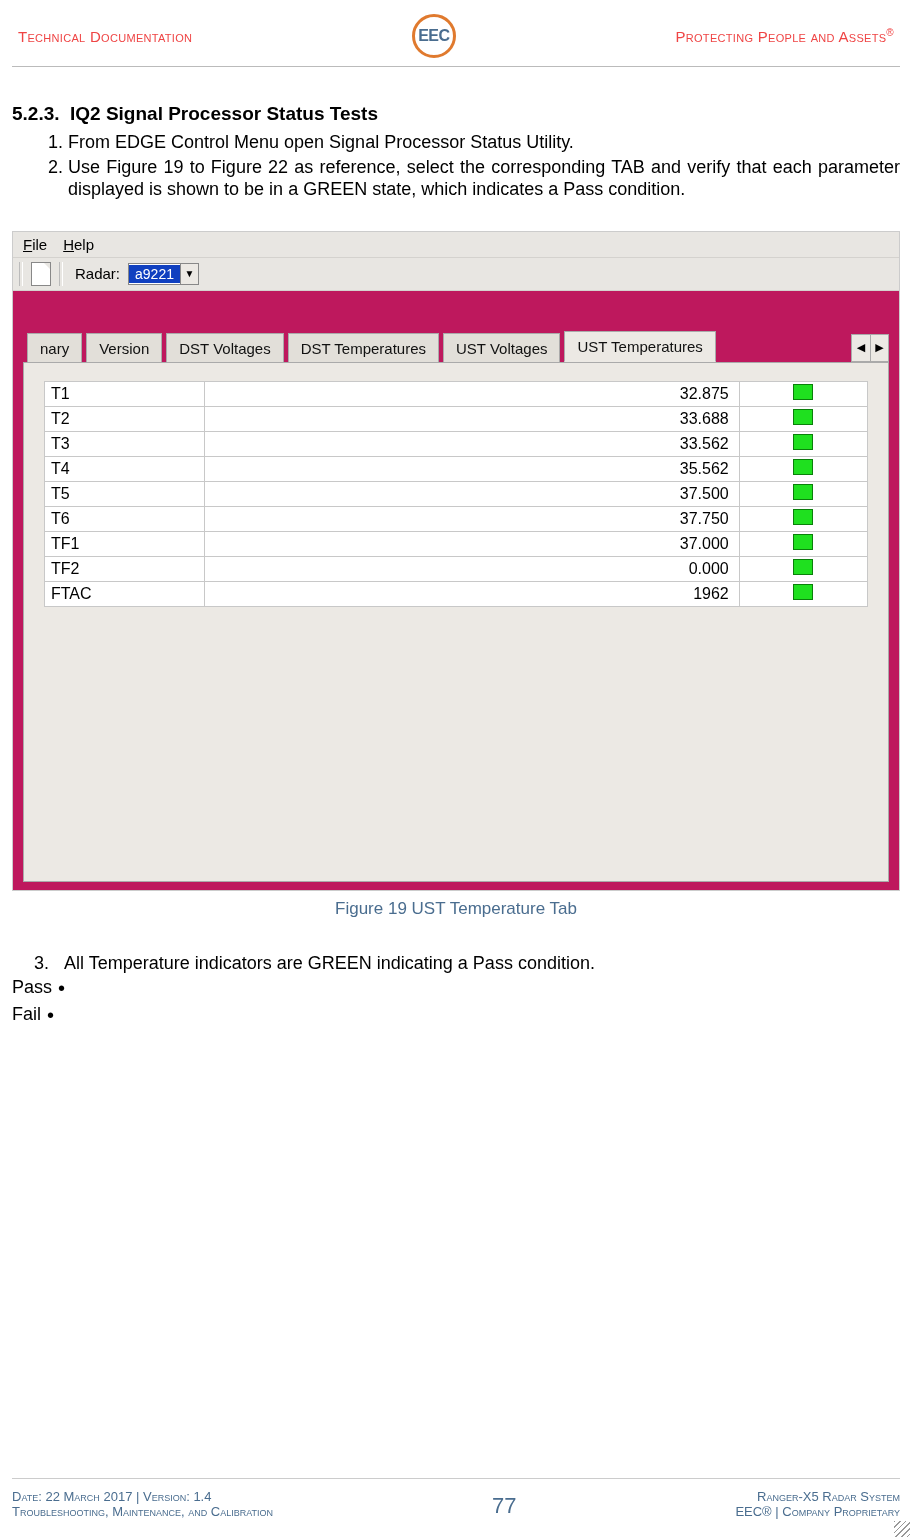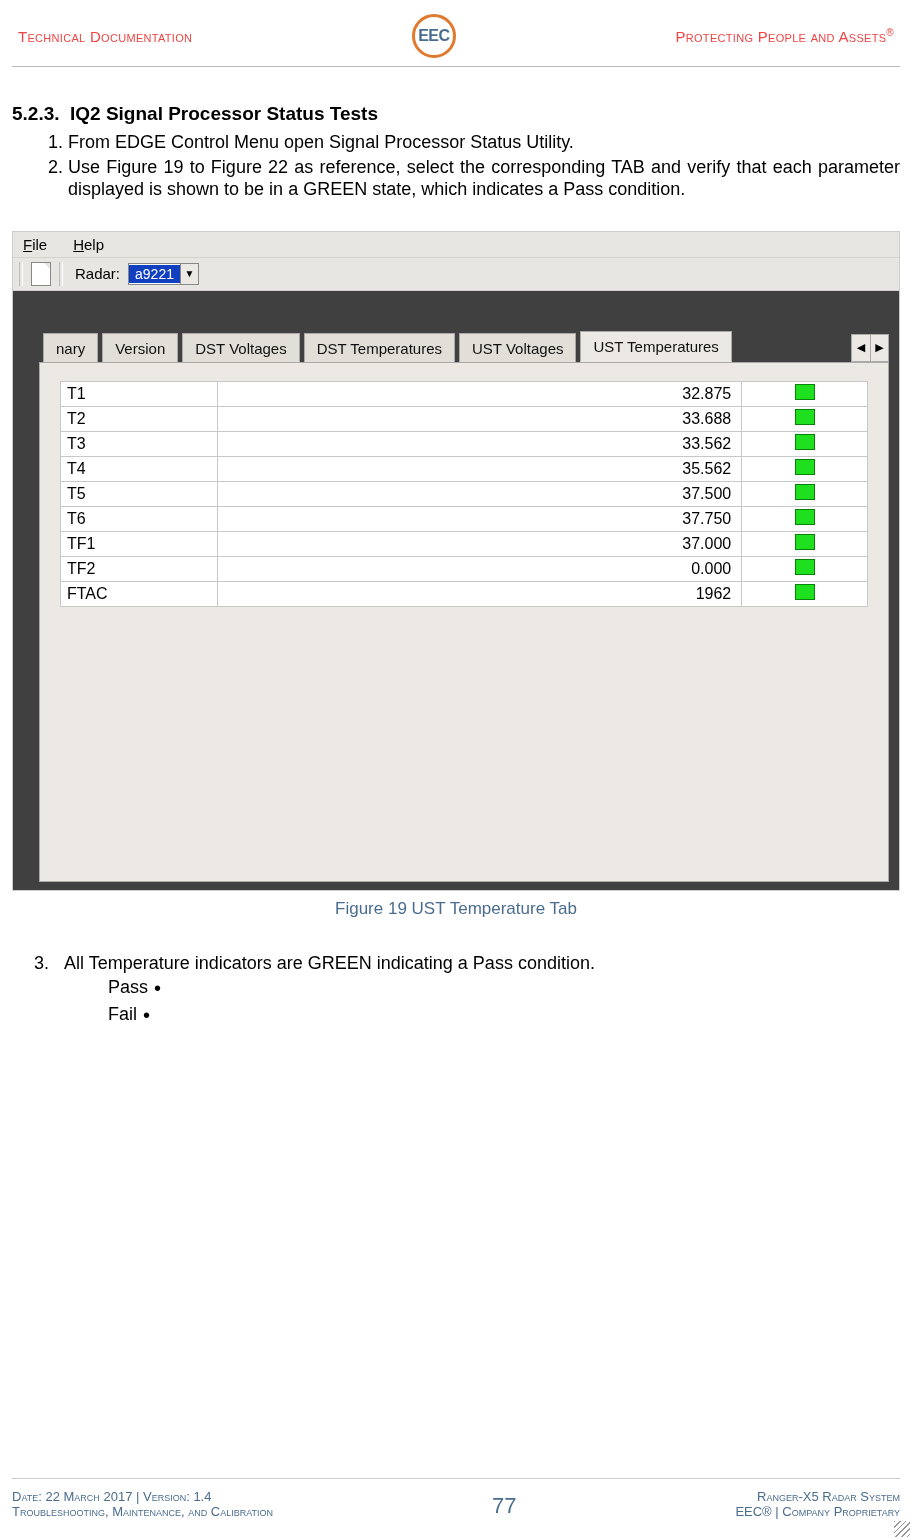--- a/index.html
+++ b/index.html
@@ -72,21 +72,21 @@
     border: 1px solid #999;
   }
   .win-title-right { display: flex; gap: 6px; align-items: center; }
   .circ-btn {
     width: 18px; height: 18px; border-radius: 50%; border: 1px solid #999;
     display: flex; align-items: center; justify-content: center;
     font-size: 11px; background: #f5f5f3; cursor: pointer;
   }
   .close-btn { font-size: 13px; font-weight: bold; margin-left: 18px; }
   .menu-bar {
-    padding: 4px 10px; font-size: 15px; display: flex; gap: 26px;
+    padding: 4px 10px; font-size: 15px; display: flex; gap: 16px;
     border-bottom: 1px solid #d4d2ce;
   }
   .menu-bar span u { text-decoration: underline; }
   .toolbar {
     padding: 4px 6px; display: flex; align-items: center; gap: 8px;
     border-bottom: 1px solid #d4d2ce;
   }
   .tb-sep { width:4px; height:24px; border-left:1px solid #bbb; border-right:1px solid #fff; }
   .doc-icon {
     width: 20px; height: 24px; border: 1px solid #888; background: #fff;
@@ -102,21 +102,21 @@
     background: #ffffff; height: 22px;
   }
   .radar-select .val {
     background: #1040c0; color: #fff; padding: 1px 6px; font-size: 14px;
   }
   .radar-select .arrow {
     width: 18px; height: 100%; border-left: 1px solid #888;
     display:flex;align-items:center;justify-content:center; font-size:10px;
     background:#ece9e4;
   }
-  .tab-panel { background: #404040; padding: 40px 10px 8px 26px; }
+  .tab-panel { background: #be185d; padding: 40px 10px 8px 10px; }
   .tabs { display: flex; align-items: flex-end; gap: 0; margin-left: 4px; }
   .tab {
     padding: 6px 12px 6px 12px;
     border: 1px solid #aaa;
     border-bottom: none;
     background: #e2dfd9;
     font-size: 15px;
     margin-right: 4px;
     cursor: pointer;
     position: relative;
@@ -153,21 +153,21 @@
   }
   .resize {
     position: absolute; right: 2px; bottom: 2px; width: 16px; height: 16px;
     background: repeating-linear-gradient(135deg,#999 0,#999 1px,transparent 1px,transparent 4px);
   }
   .fig-caption {
     text-align: center; color: #4a6d8f; font-size: 17px; margin: 8px 0 34px 0;
   }
   .step3 { font-size: 18px; margin-left: 22px; }
   .step3 .num { display:inline-block; width: 30px; }
-  .passfail { margin-left: 96px; font-size: 18px; line-height: 1.5; }
+  .passfail { font-size: 18px; line-height: 1.5; }
   .dotmark { font-size: 20px; line-height: 0; vertical-align: middle; margin-left: 6px; }
   .footer {
     position: absolute; bottom: 20px; left: 12px; right: 12px;
     border-top: 1px solid #ccc;
     padding-top: 10px;
     display: flex; justify-content: space-between; align-items: flex-end;
     font-variant: small-caps; color: #4a6d8f; font-size: 13px;
   }
   .footer .center { color: #4a6d8f; font-size: 22px; font-weight: normal; font-variant: normal; }
   .footer .right { text-align: right; }

